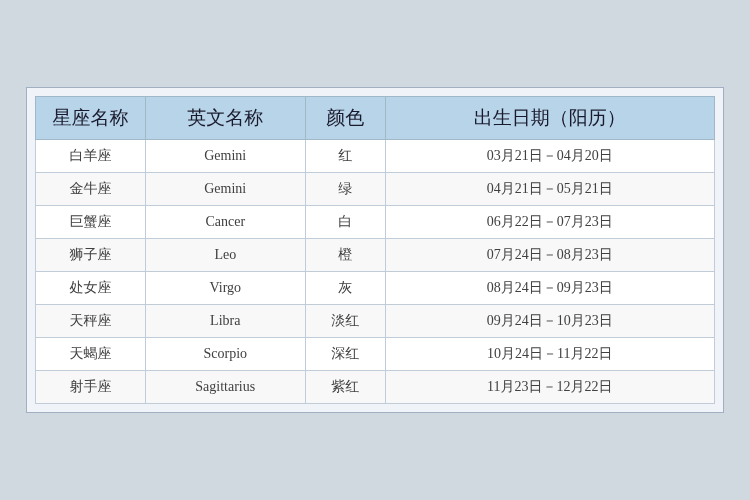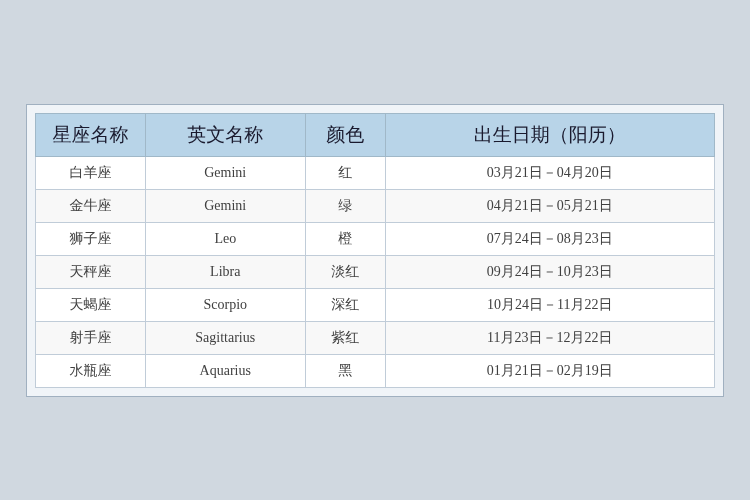--- a/index.html
+++ b/index.html
@@ -66,44 +66,50 @@
           <td>红</td>
           <td>03月21日－04月20日</td>
         </tr>
         <tr>
           <td>金牛座</td>
           <td>Gemini</td>
           <td>绿</td>
           <td>04月21日－05月21日</td>
         </tr>
         <tr>
+          <td>巨蟹座</td>
+          <td>Cancer</td>
+          <td>白</td>
+          <td>06月22日－07月23日</td>
+        </tr>
+        <tr>
           <td>狮子座</td>
           <td>Leo</td>
           <td>橙</td>
           <td>07月24日－08月23日</td>
+        </tr>
+        <tr>
+          <td>处女座</td>
+          <td>Virgo</td>
+          <td>灰</td>
+          <td>08月24日－09月23日</td>
         </tr>
         <tr>
           <td>天秤座</td>
           <td>Libra</td>
           <td>淡红</td>
           <td>09月24日－10月23日</td>
         </tr>
         <tr>
           <td>天蝎座</td>
           <td>Scorpio</td>
           <td>深红</td>
           <td>10月24日－11月22日</td>
         </tr>
         <tr>
           <td>射手座</td>
           <td>Sagittarius</td>
           <td>紫红</td>
           <td>11月23日－12月22日</td>
         </tr>
-        <tr>
-          <td>水瓶座</td>
-          <td>Aquarius</td>
-          <td>黑</td>
-          <td>01月21日－02月19日</td>
-        </tr>
       </tbody>
   </table>
 </div>
 
 </body></html>

